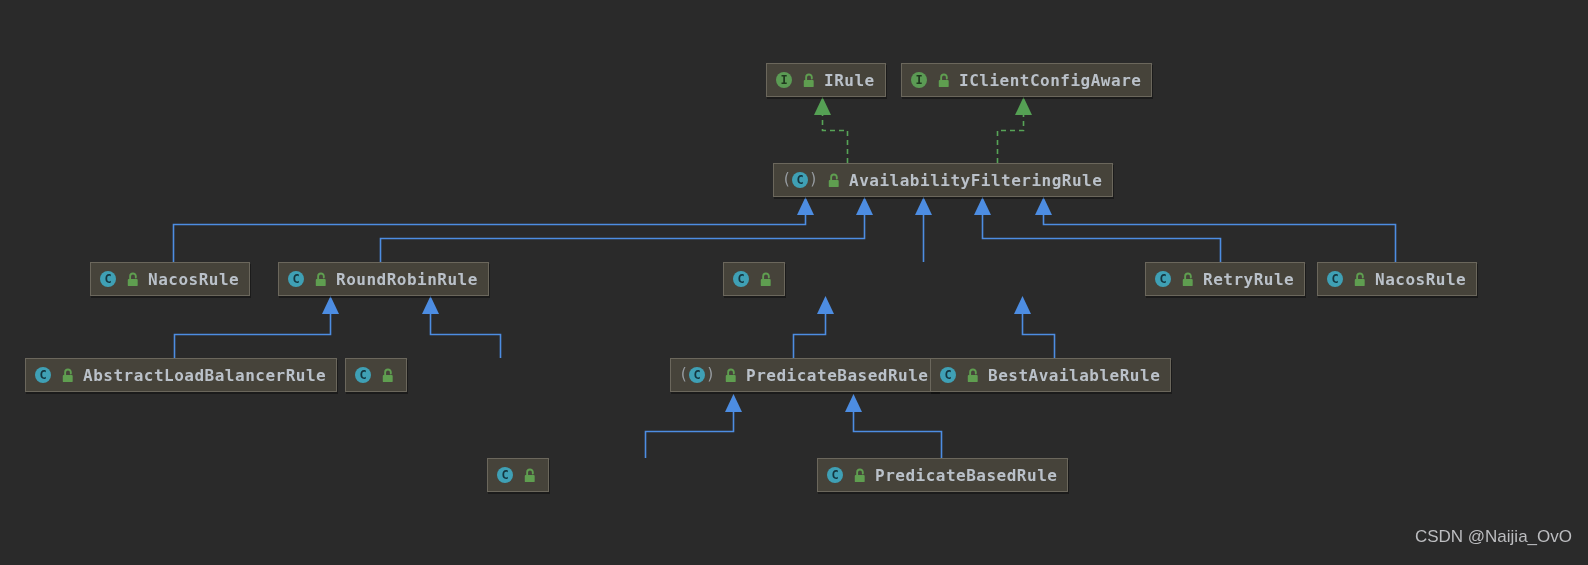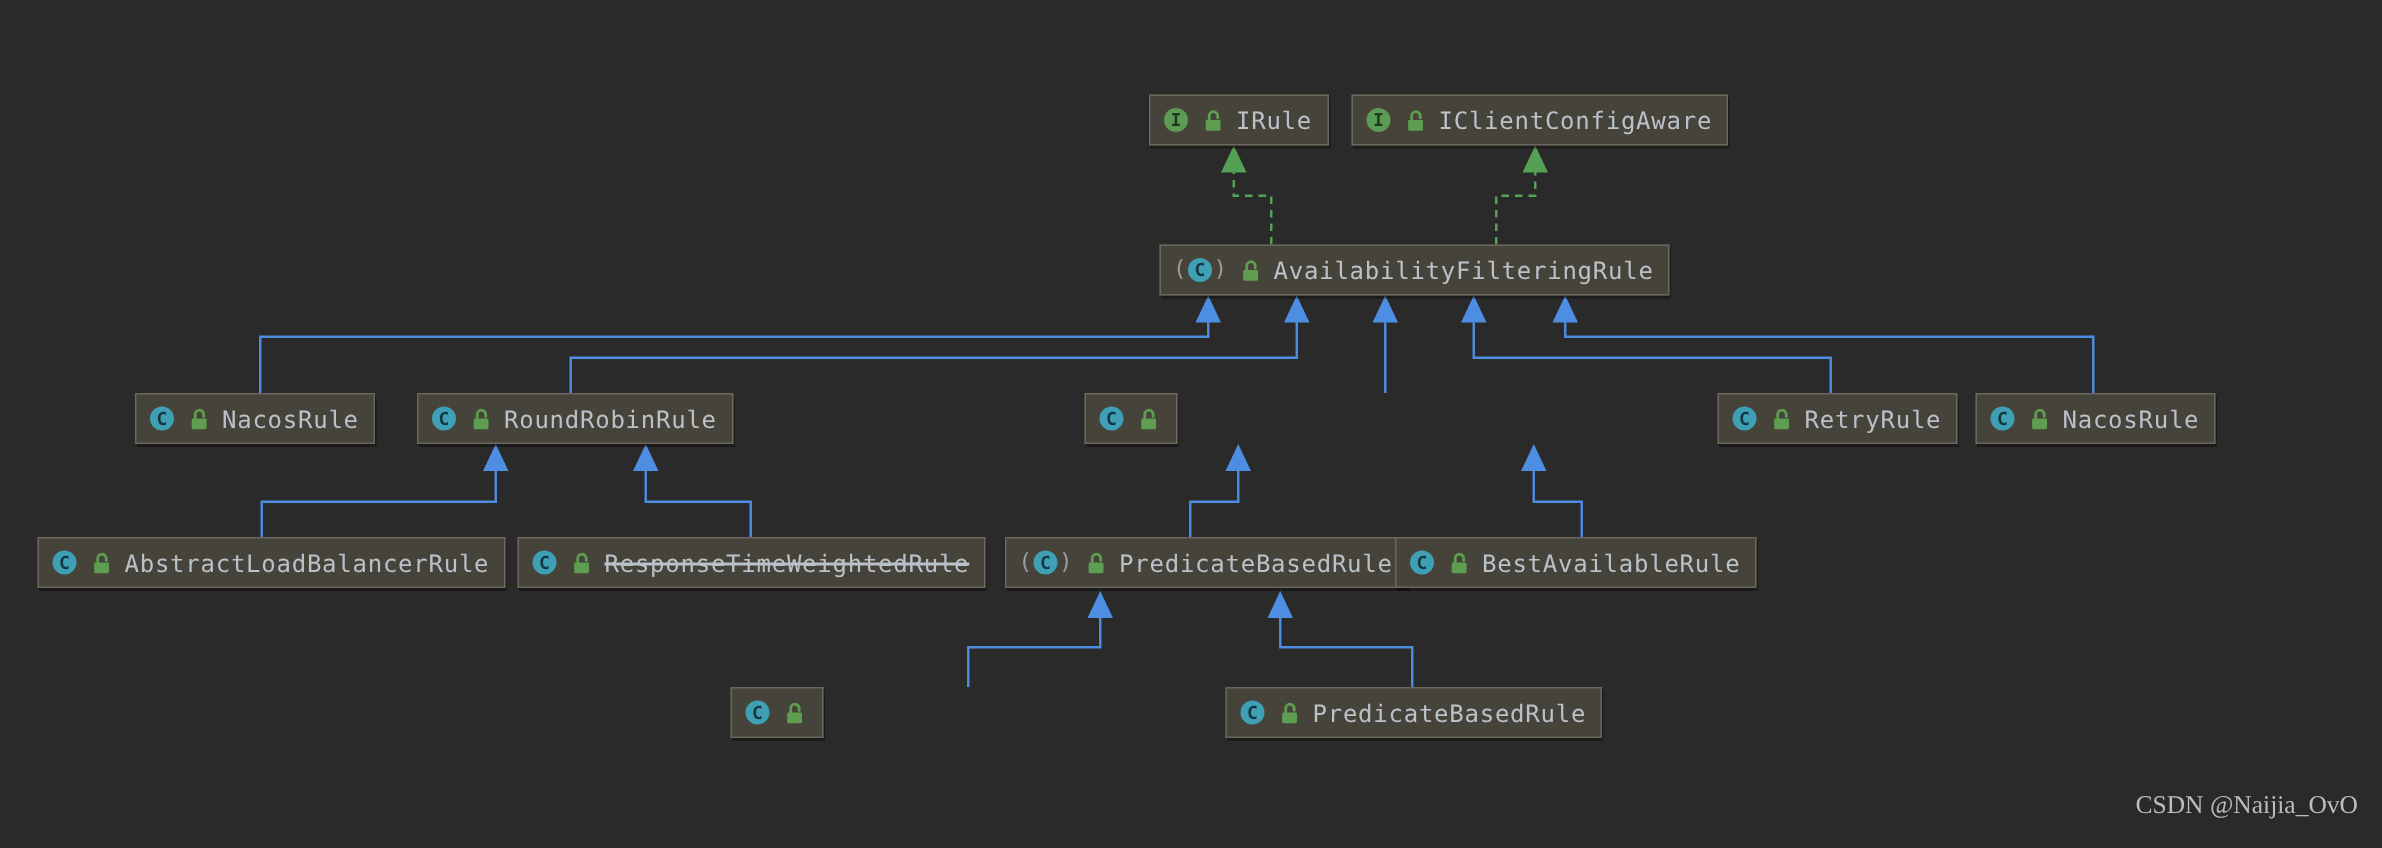--- a/index.html
+++ b/index.html
@@ -10,34 +10,34 @@
   }
   .node{
     position:absolute;height:34px;box-sizing:border-box;
     display:flex;align-items:center;gap:7px;
     padding:0 10px 0 8px;
     background:#46433a;border:1px solid #6b675c;
     box-shadow:1px 2px 0 rgba(0,0,0,.35);
     cursor:default;white-space:nowrap;
   }
   .node .label{
-    font-size:16px;color:#bac1c9;letter-spacing:0.5px;
+    font-size:16px;color:#bac1c9;letter-spacing:0.5px;font-weight:bold;
   }
   .node.deprecated .label{text-decoration:line-through;text-decoration-thickness:1.5px;}
   .icon{display:inline-flex;align-items:center;justify-content:center;line-height:0;}
   .abstract-wrap{display:inline-flex;align-items:center;line-height:0;}
   .paren{color:#979ca1;font-size:15px;line-height:18px;transform:translateY(-1px);}
   svg.lines{position:absolute;left:0;top:0;pointer-events:none;}
   .blue-line{stroke:#4d8de2;stroke-width:1.6;fill:none;}
   .blue-head{fill:#4d8de2;stroke:none;}
   .green-line{stroke:#57a457;stroke-width:1.6;fill:none;stroke-dasharray:5 4;}
   .green-head{fill:#55a054;stroke:none;}
   .watermark{
     position:absolute;right:16px;bottom:18px;
-    font-family:Liberation Serif, serif;
+    font-family:Liberation Sans, sans-serif;
     font-size:17px;color:#bcbdc0;
   }
   .icon-letter{font-family:"DejaVu Sans Mono", monospace;font-weight:bold;}
 </style>
 </head>
 <body>
 
 <div class="canvas">
 
   <svg class="lines" width="1588" height="565" viewBox="0 0 1588 565">
@@ -251,21 +251,20 @@
           <circle cx="9" cy="9" r="8" fill="#3fa0b5"></circle>
           <text x="9" y="13" text-anchor="middle" font-size="12" class="icon-letter" fill="#143640">C</text>
         </svg>
     </span>
     <span class="icon">
       <svg width="17" height="17" viewBox="0 0 18 18">
           <rect x="4" y="8.5" width="10.5" height="7.5" rx="1" fill="#5f9e50"></rect>
           <path d="M6.5 8.5 V5.6 A3 3 0 0 1 12.5 5.6 V7" stroke="#5f9e50" stroke-width="2" fill="none" stroke-linecap="round"></path>
         </svg>
     </span>
-    <span class="label">ResponseTimeWeightedRule</span>
   </div>
 
   <div class="node" style="left:670px;top:358px">
     <span class="abstract-wrap">
       <span class="paren">(</span>
       <svg width="18" height="18" viewBox="0 0 18 18">
           <circle cx="9" cy="9" r="8" fill="#3fa0b5"></circle>
           <text x="9" y="13" text-anchor="middle" font-size="12" class="icon-letter" fill="#143640">C</text>
         </svg>
       <span class="paren">)</span>

